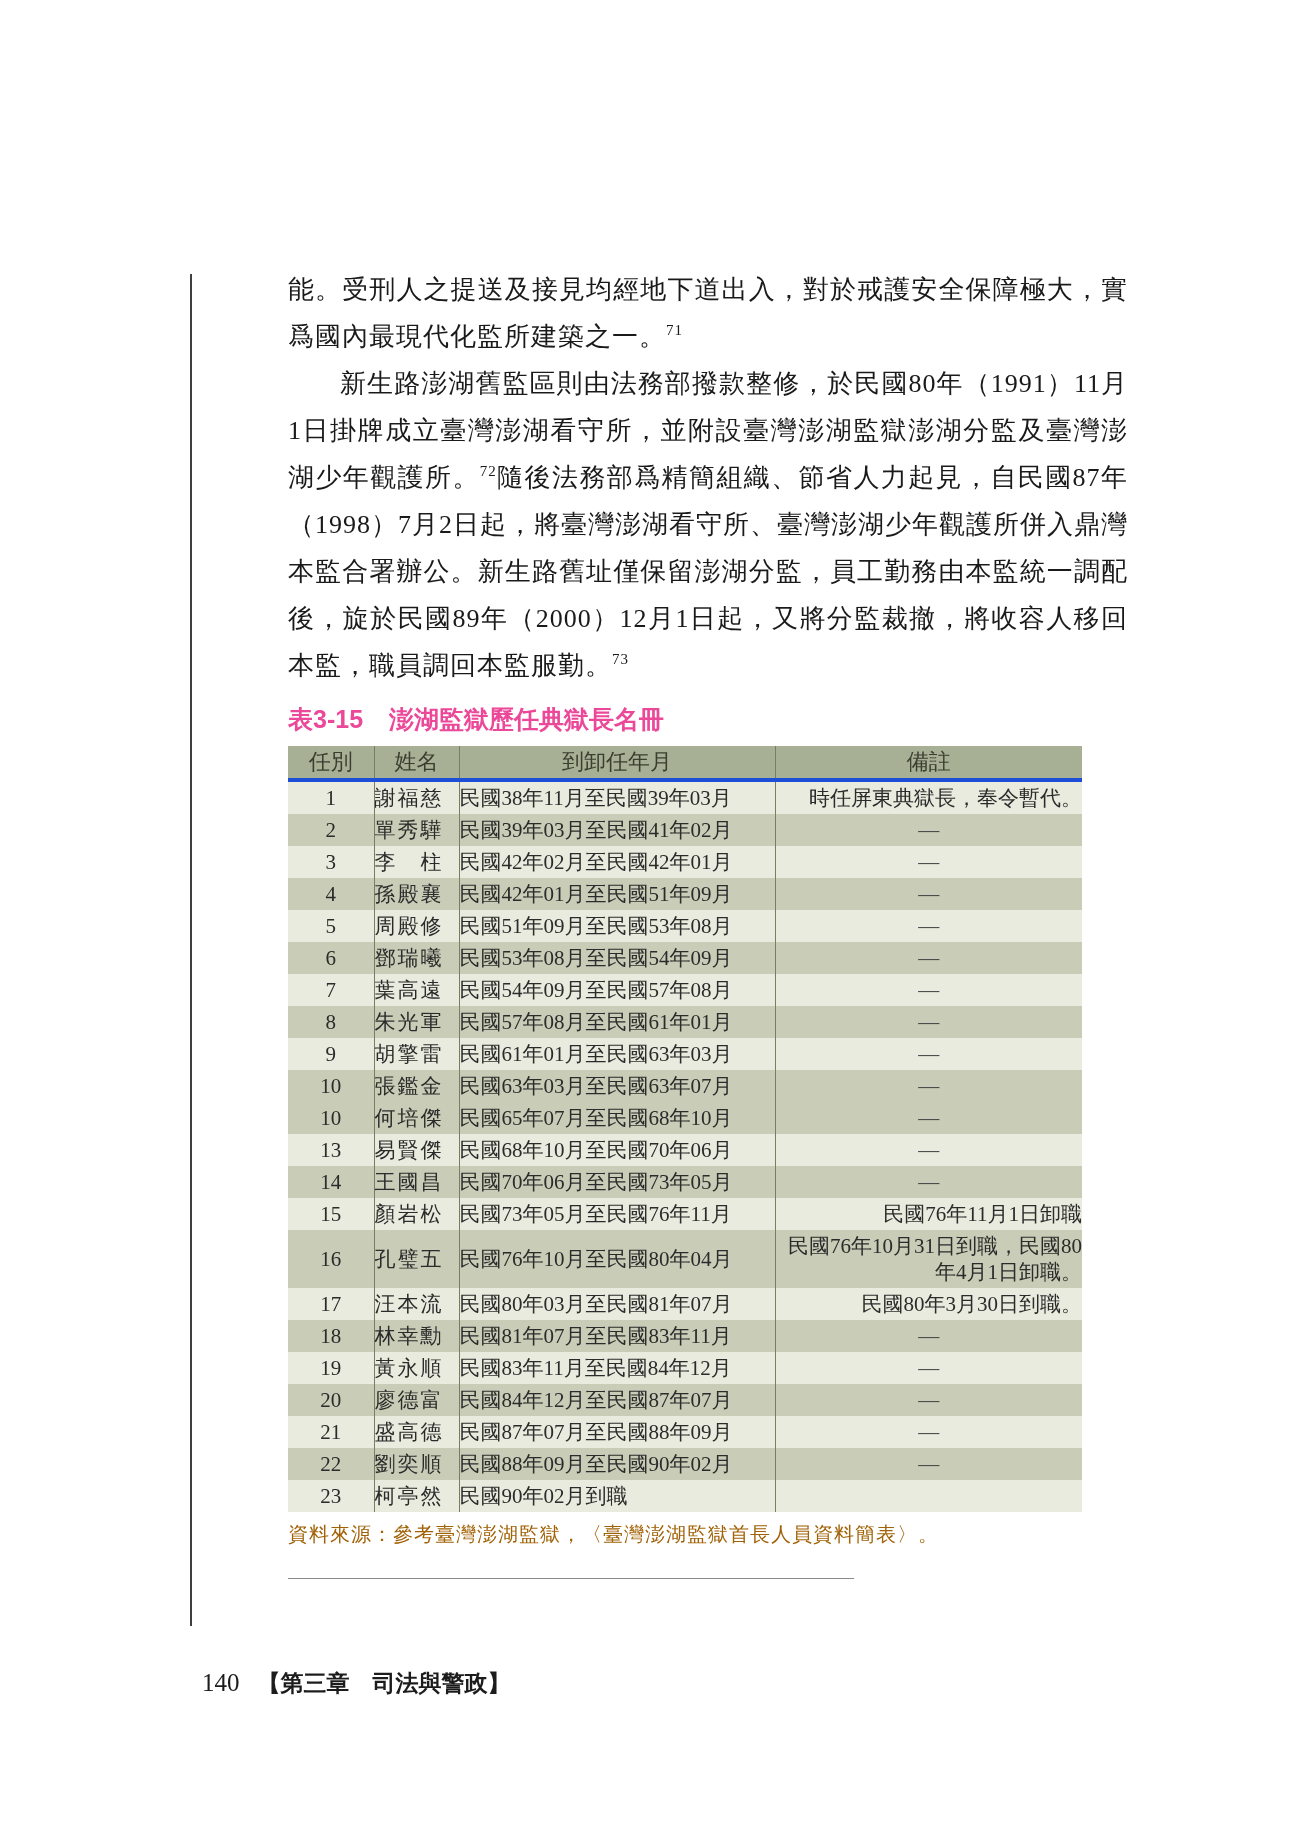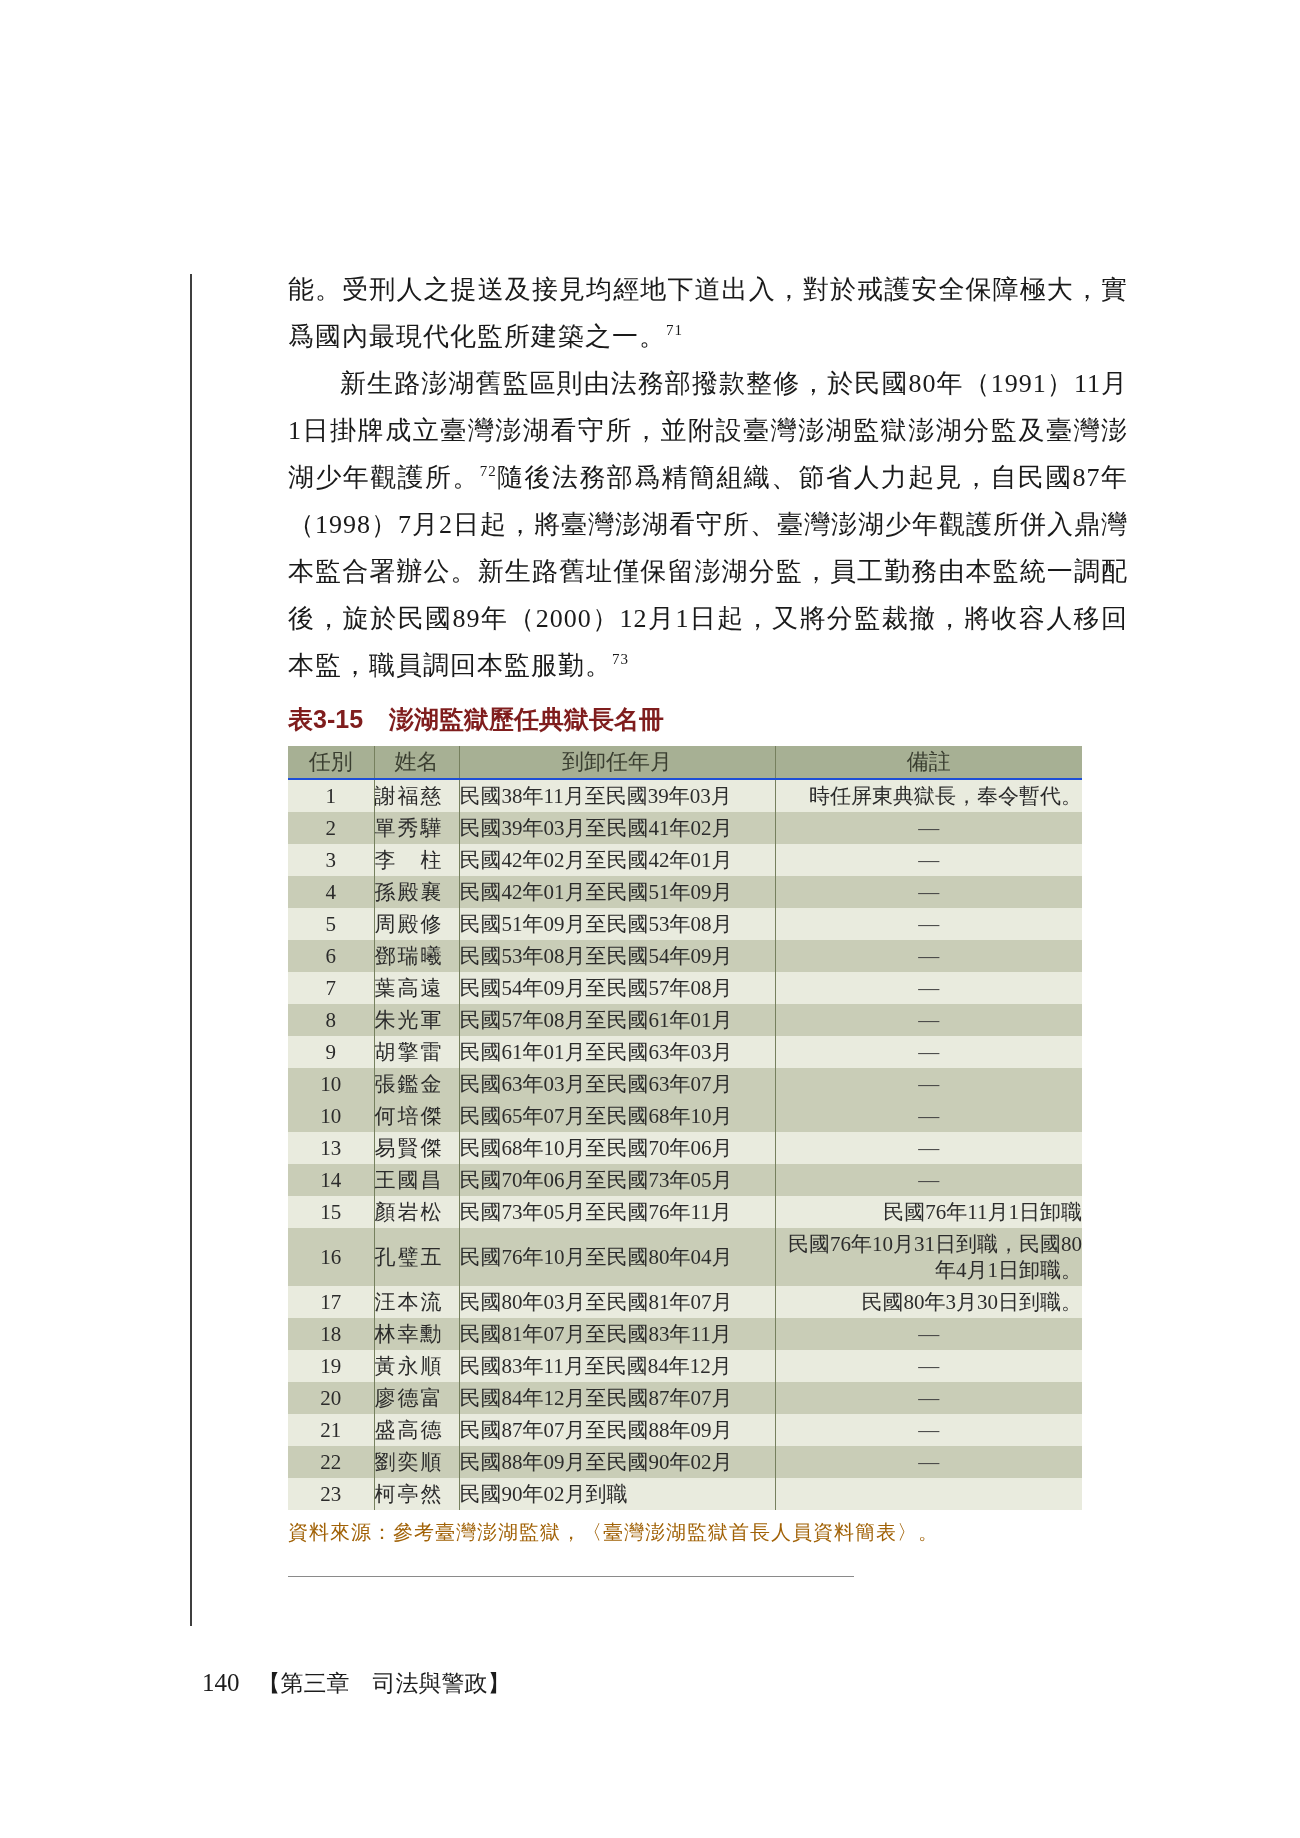--- a/index.html
+++ b/index.html
@@ -31,34 +31,34 @@
     margin:0;
     font-size:26px;line-height:47px;
     text-align:justify;
     letter-spacing:1px;
   }
   .para.indent{text-indent:2em;}
   .para sup{font-size:15px;line-height:0;}
   .table-block{margin-top:14px;}
   .table-title{
     font-family:"Liberation Sans","DejaVu Sans",sans-serif;
-    font-weight:bold;font-size:25px;color:#7f1d1d;
+    font-weight:bold;font-size:25px;color:#ec4899;
     margin-bottom:10px;
   }
   .table-title .tlabel{margin-right:26px;}
   table.wardens{
     border-collapse:collapse;table-layout:fixed;
     width:794px;
   }
   table.wardens th{
     background:var(--header-bg);
     font-family:"Liberation Sans","DejaVu Sans",sans-serif;
     font-weight:normal;font-size:22px;color:#3a3e30;
     height:30px;text-align:center;vertical-align:middle;
-    border-bottom:2px solid #1d4ed8;
+    border-bottom:4px solid #1d4ed8;
   }
   table.wardens td{
     font-size:21px;line-height:26px;color:#2b2b2b;
     height:32px;padding:3px 0;vertical-align:middle;
     box-sizing:border-box;
   }
   table.wardens th + th, table.wardens td + td{
     border-left:1px solid var(--divider);
   }
   tr.row-light td{background:var(--row-light);}
@@ -77,21 +77,21 @@
   .footnote{
     font-family:"Liberation Sans","DejaVu Sans",sans-serif;
     font-size:19px;line-height:32px;color:#2a2a2a;
   }
   .footnote sup{font-size:14px;line-height:0;margin-right:6px;}
   .footer{
     position:absolute;left:202px;top:1624px;
     font-size:25px;color:#1c1c1c;
   }
   .footer .chapter{
-    margin-left:18px;font-weight:normal;font-size:23px;
+    margin-left:18px;font-weight:bold;font-size:23px;
     font-family:"Liberation Serif","DejaVu Serif",serif;
   }
 </style>
 </head>
 <body>
 
 <div class="page">
   <div class="left-rule"></div>
 
   <div class="content">

